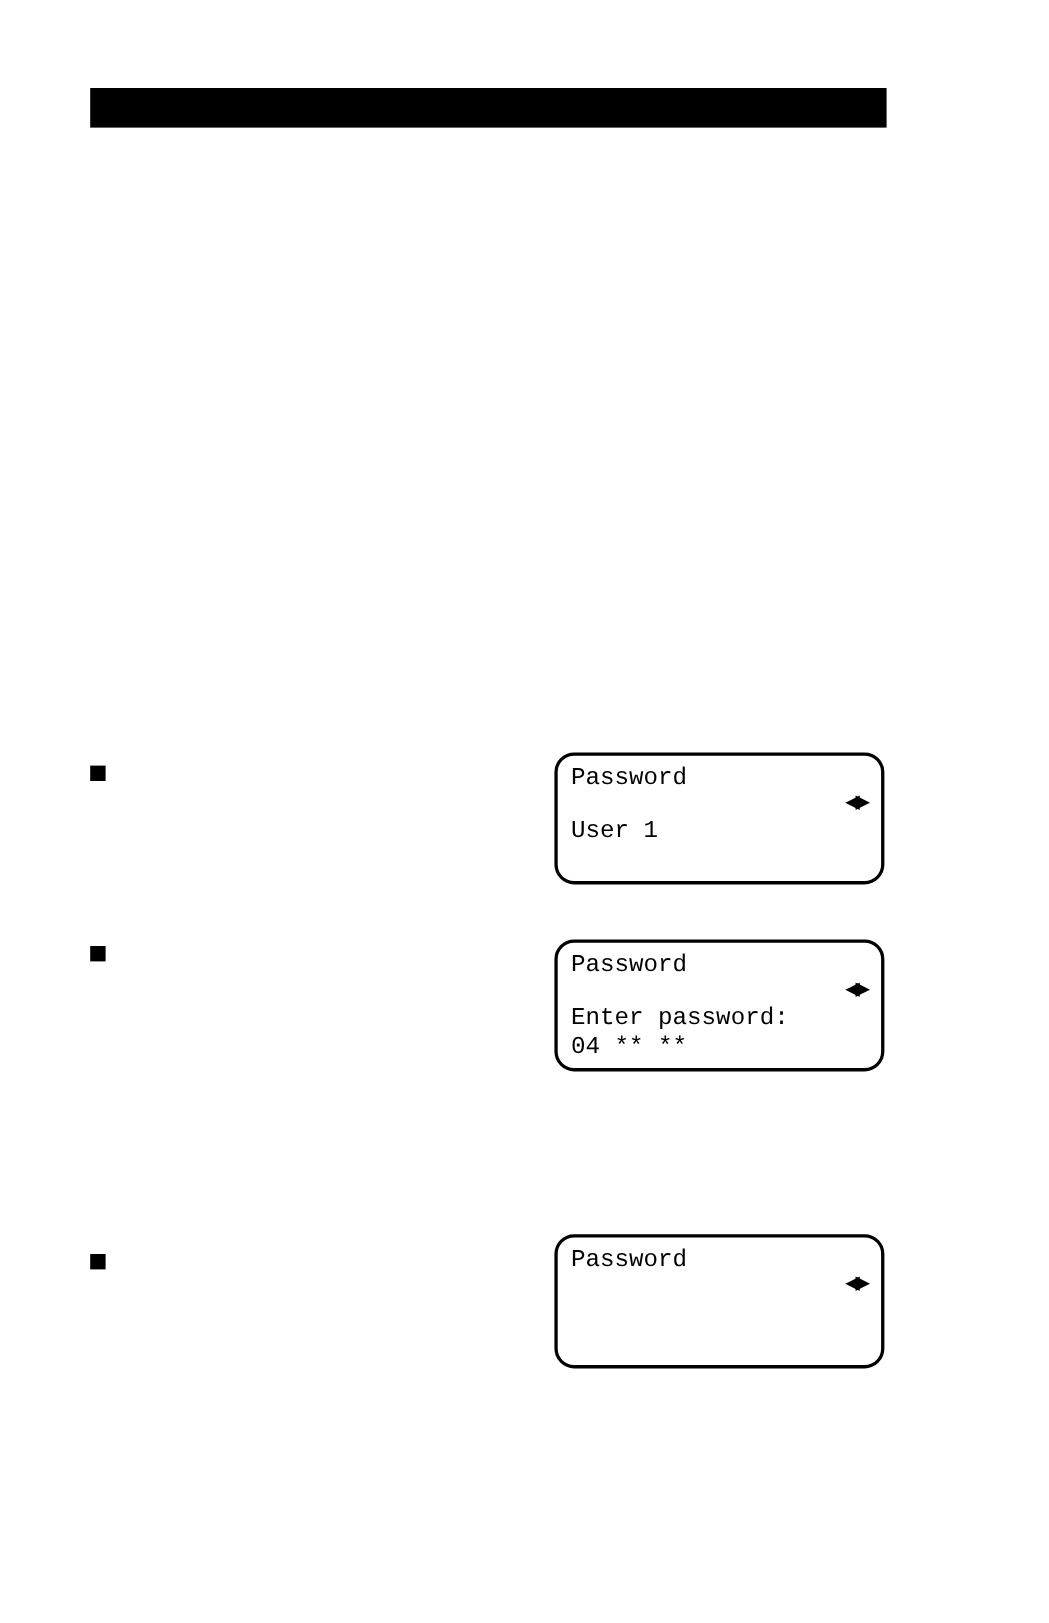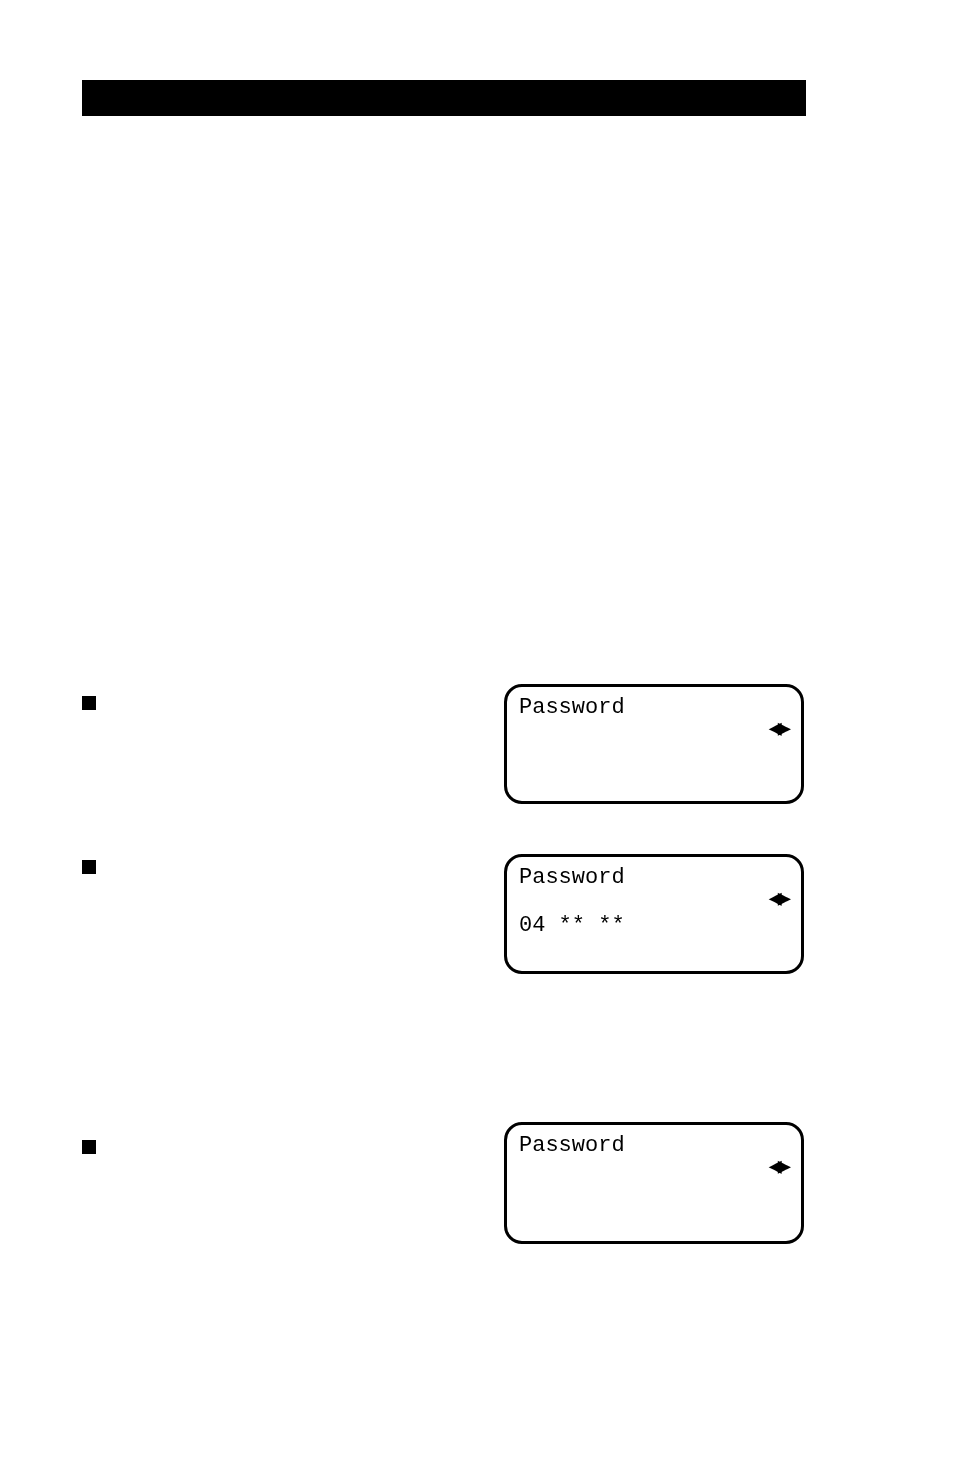--- a/index.html
+++ b/index.html
@@ -18,27 +18,29 @@
 
   <div class="bullet" style="left:82px;top:696px"></div>
   <div class="bullet" style="left:82px;top:860px"></div>
   <div class="bullet" style="left:82px;top:1140px"></div>
 
   <div class="lcd" style="top:684px">
     <div class="row1">
       <span>Password</span>
     </div>
     <div style="text-align:right;margin-top:-4px"><span class="arrows">◀▶</span></div>
+    <div>User 1</div>
   </div>
 
   <div class="lcd" style="top:854px">
     <div class="row1">
       <span>Password</span>
     </div>
     <div style="text-align:right;margin-top:-4px"><span class="arrows">◀▶</span></div>
+    <div>Enter password:</div>
     <div>04 ** **</div>
   </div>
 
   <div class="lcd" style="top:1122px;height:122px">
     <div class="row1">
       <span>Password</span>
     </div>
     <div style="text-align:right;margin-top:-4px"><span class="arrows">◀▶</span></div>
     <div></div>
   </div>

